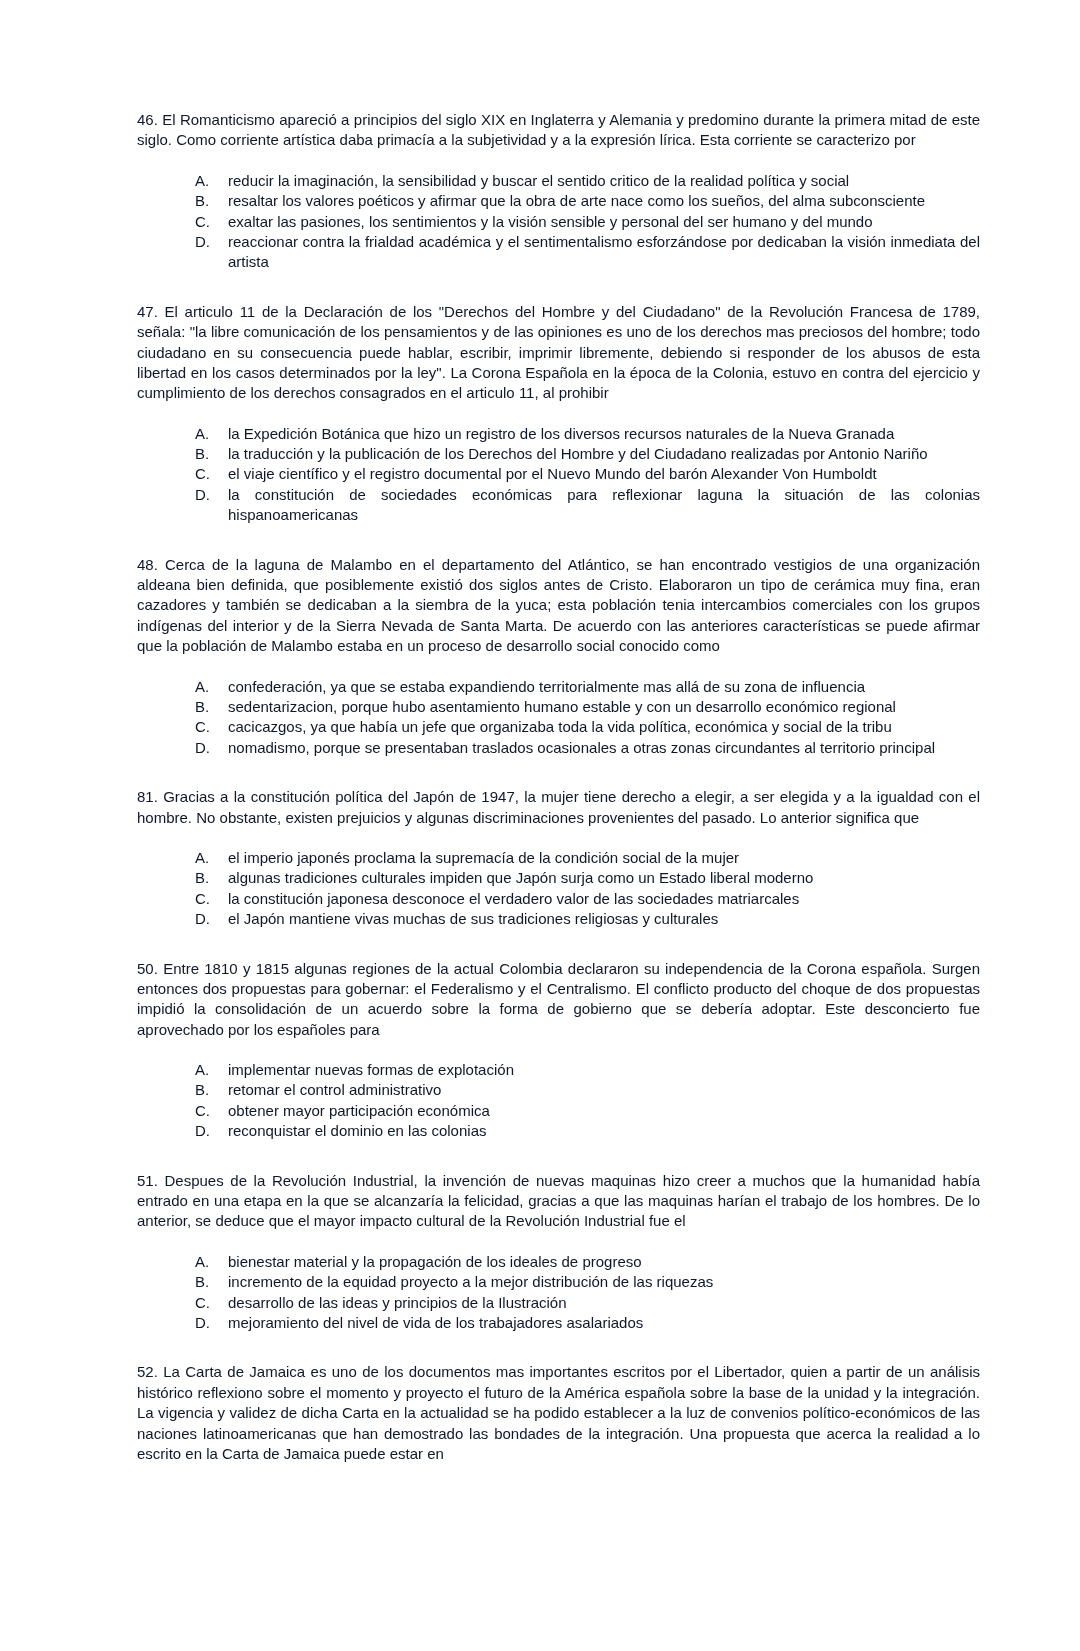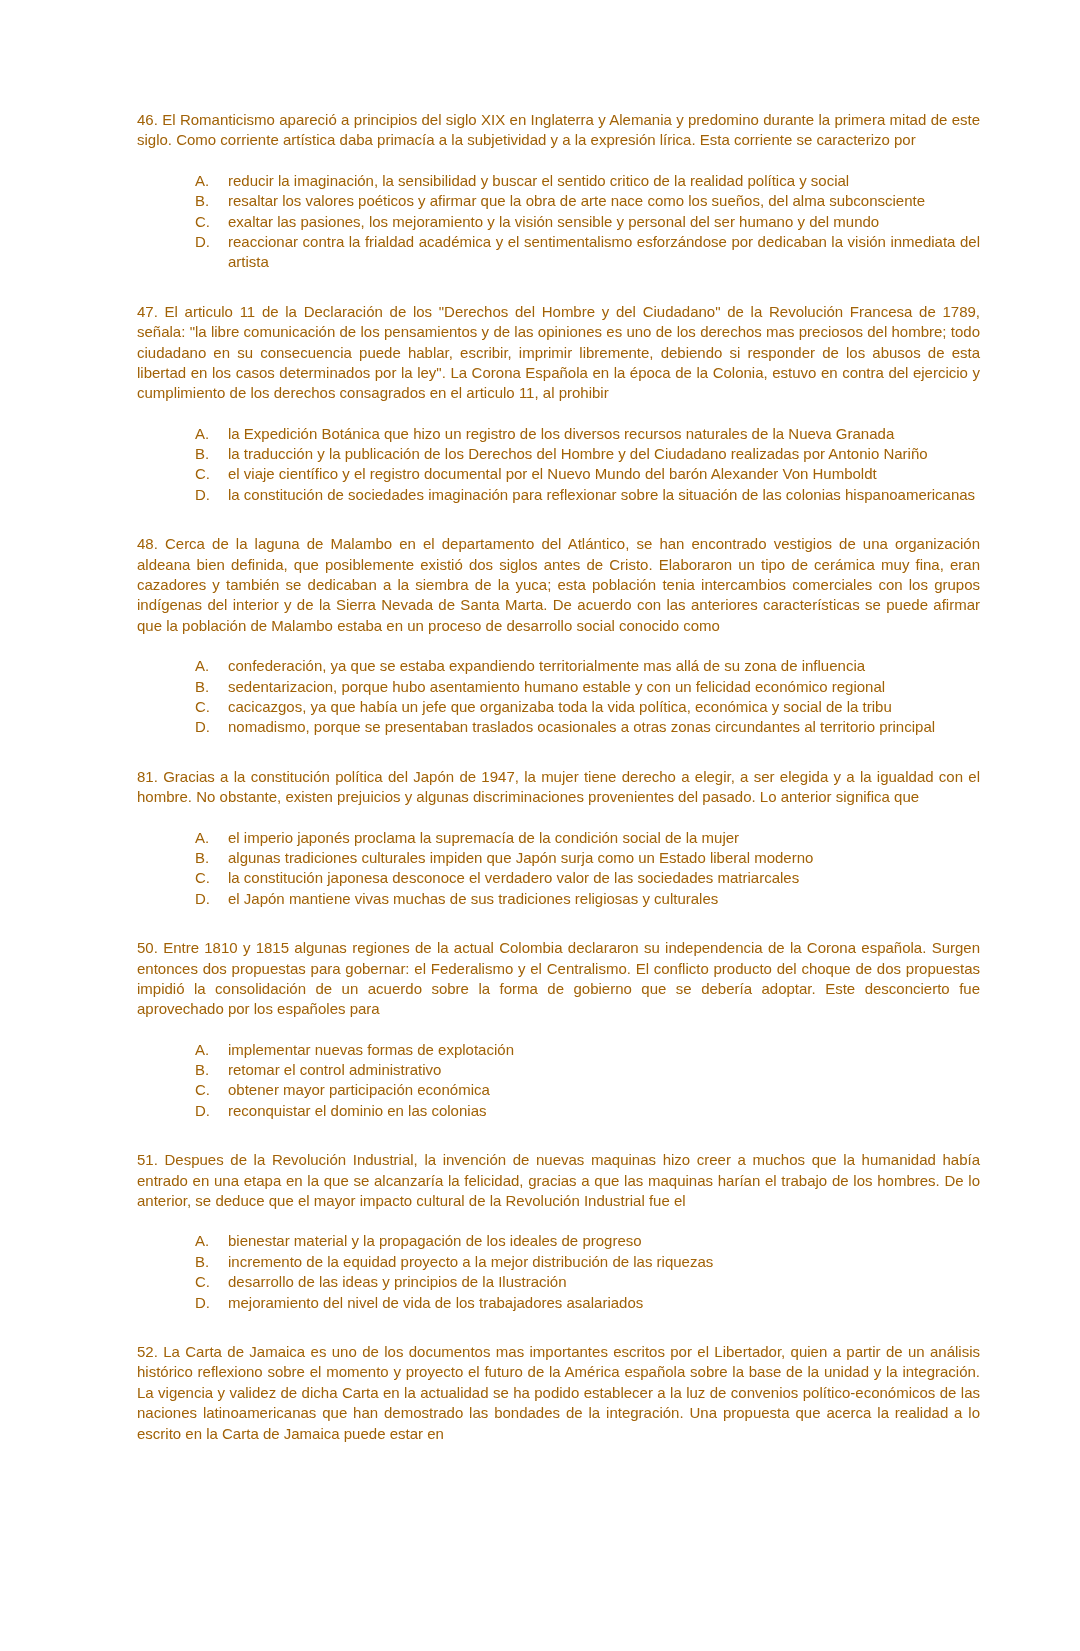--- a/index.html
+++ b/index.html
@@ -5,21 +5,21 @@
   html, body {
     margin: 0;
     padding: 0;
     background: #ffffff;
   }
   .page {
     width: 1080px;
     min-height: 1651px;
     box-sizing: border-box;
     background: #ffffff;
-    color: #a16207;
+    color: #0f172a;
     font-family: "Liberation Sans", "DejaVu Sans", sans-serif;
     font-size: 15px;
     line-height: 1.36;
     padding: 110px 100px 60px 137px;
   }
   .question {
     margin: 0 0 29px 0;
   }
   .q-text {
     margin: 0;
@@ -53,21 +53,21 @@
       <li class="option">
           <span class="letter">A.</span>
           <span class="opt-text">reducir la imaginación, la sensibilidad y buscar el sentido critico de la realidad política y social</span>
         </li>
       <li class="option">
           <span class="letter">B.</span>
           <span class="opt-text">resaltar los valores poéticos y afirmar que la obra de arte nace como los sueños, del alma subconsciente</span>
         </li>
       <li class="option">
           <span class="letter">C.</span>
-          <span class="opt-text">exaltar las pasiones, los mejoramiento y la visión sensible y personal del ser humano y del mundo</span>
+          <span class="opt-text">exaltar las pasiones, los sentimientos y la visión sensible y personal del ser humano y del mundo</span>
         </li>
       <li class="option">
           <span class="letter">D.</span>
           <span class="opt-text">reaccionar contra la frialdad académica y el sentimentalismo esforzándose por dedicaban la visión inmediata del artista</span>
         </li>
     </ul>
   </section>
 
   <section class="question">
     <p class="q-text"><span>47.</span> <span>El articulo 11 de la Declaración de los "Derechos del Hombre y del Ciudadano" de la Revolución Francesa de 1789, señala: "la libre comunicación de los pensamientos y de las opiniones es uno de los derechos mas preciosos del hombre; todo ciudadano en su consecuencia puede hablar, escribir, imprimir libremente, debiendo si responder de los abusos de esta libertad en los casos determinados por la ley". La Corona Española en la época de la Colonia, estuvo en contra del ejercicio y cumplimiento de los derechos consagrados en el articulo 11, al prohibir</span></p>
@@ -79,35 +79,35 @@
       <li class="option">
           <span class="letter">B.</span>
           <span class="opt-text">la traducción y la publicación de los Derechos del Hombre y del Ciudadano realizadas por Antonio Nariño</span>
         </li>
       <li class="option">
           <span class="letter">C.</span>
           <span class="opt-text">el viaje científico y el registro documental por el Nuevo Mundo del barón Alexander Von Humboldt</span>
         </li>
       <li class="option">
           <span class="letter">D.</span>
-          <span class="opt-text">la constitución de sociedades imaginación para reflexionar sobre la situación de las colonias hispanoamericanas</span>
+          <span class="opt-text">la constitución de sociedades económicas para reflexionar laguna la situación de las colonias hispanoamericanas</span>
         </li>
     </ul>
   </section>
 
   <section class="question">
     <p class="q-text"><span>48.</span> <span>Cerca de la laguna de Malambo en el departamento del Atlántico, se han encontrado vestigios de una organización aldeana bien definida, que posiblemente existió dos siglos antes de Cristo. Elaboraron un tipo de cerámica muy fina, eran cazadores y también se dedicaban a la siembra de la yuca; esta población tenia intercambios comerciales con los grupos indígenas del interior y de la Sierra Nevada de Santa Marta. De acuerdo con las anteriores características se puede afirmar que la población de Malambo estaba en un proceso de desarrollo social conocido como</span></p>
     <ul class="options">
       <li class="option">
           <span class="letter">A.</span>
           <span class="opt-text">confederación, ya que se estaba expandiendo territorialmente mas allá de su zona de influencia</span>
         </li>
       <li class="option">
           <span class="letter">B.</span>
-          <span class="opt-text">sedentarizacion, porque hubo asentamiento humano estable y con un felicidad económico regional</span>
+          <span class="opt-text">sedentarizacion, porque hubo asentamiento humano estable y con un desarrollo económico regional</span>
         </li>
       <li class="option">
           <span class="letter">C.</span>
           <span class="opt-text">cacicazgos, ya que había un jefe que organizaba toda la vida política, económica y social de la tribu</span>
         </li>
       <li class="option">
           <span class="letter">D.</span>
           <span class="opt-text">nomadismo, porque se presentaban traslados ocasionales a otras zonas circundantes al territorio principal</span>
         </li>
     </ul>

